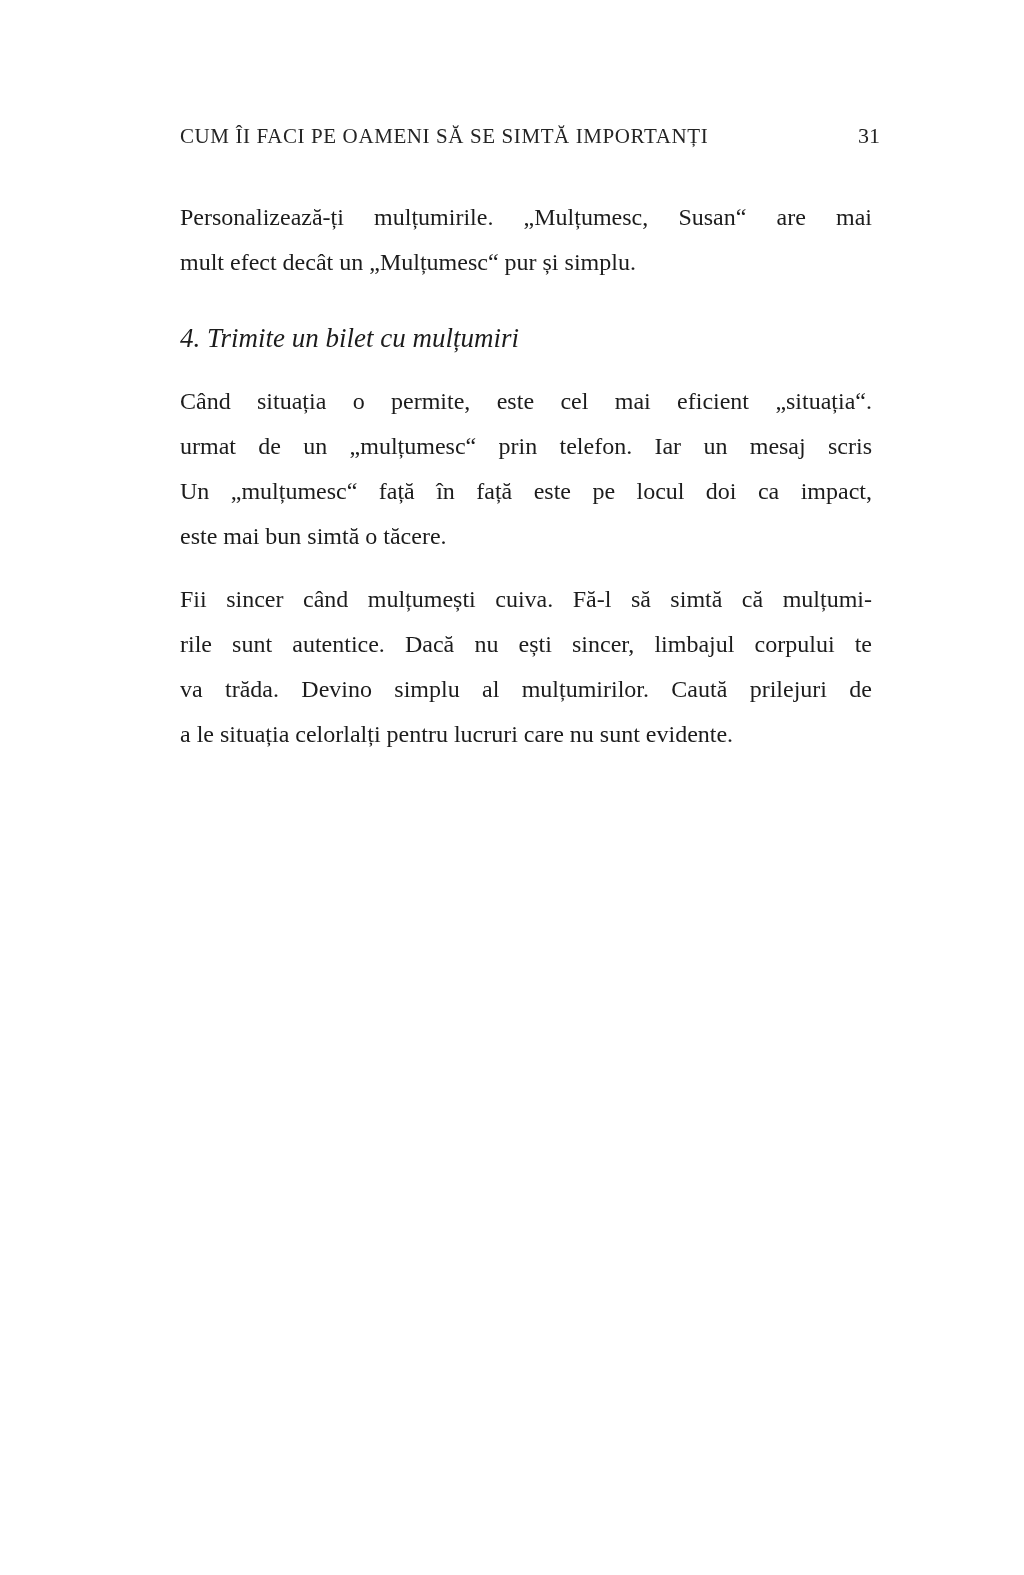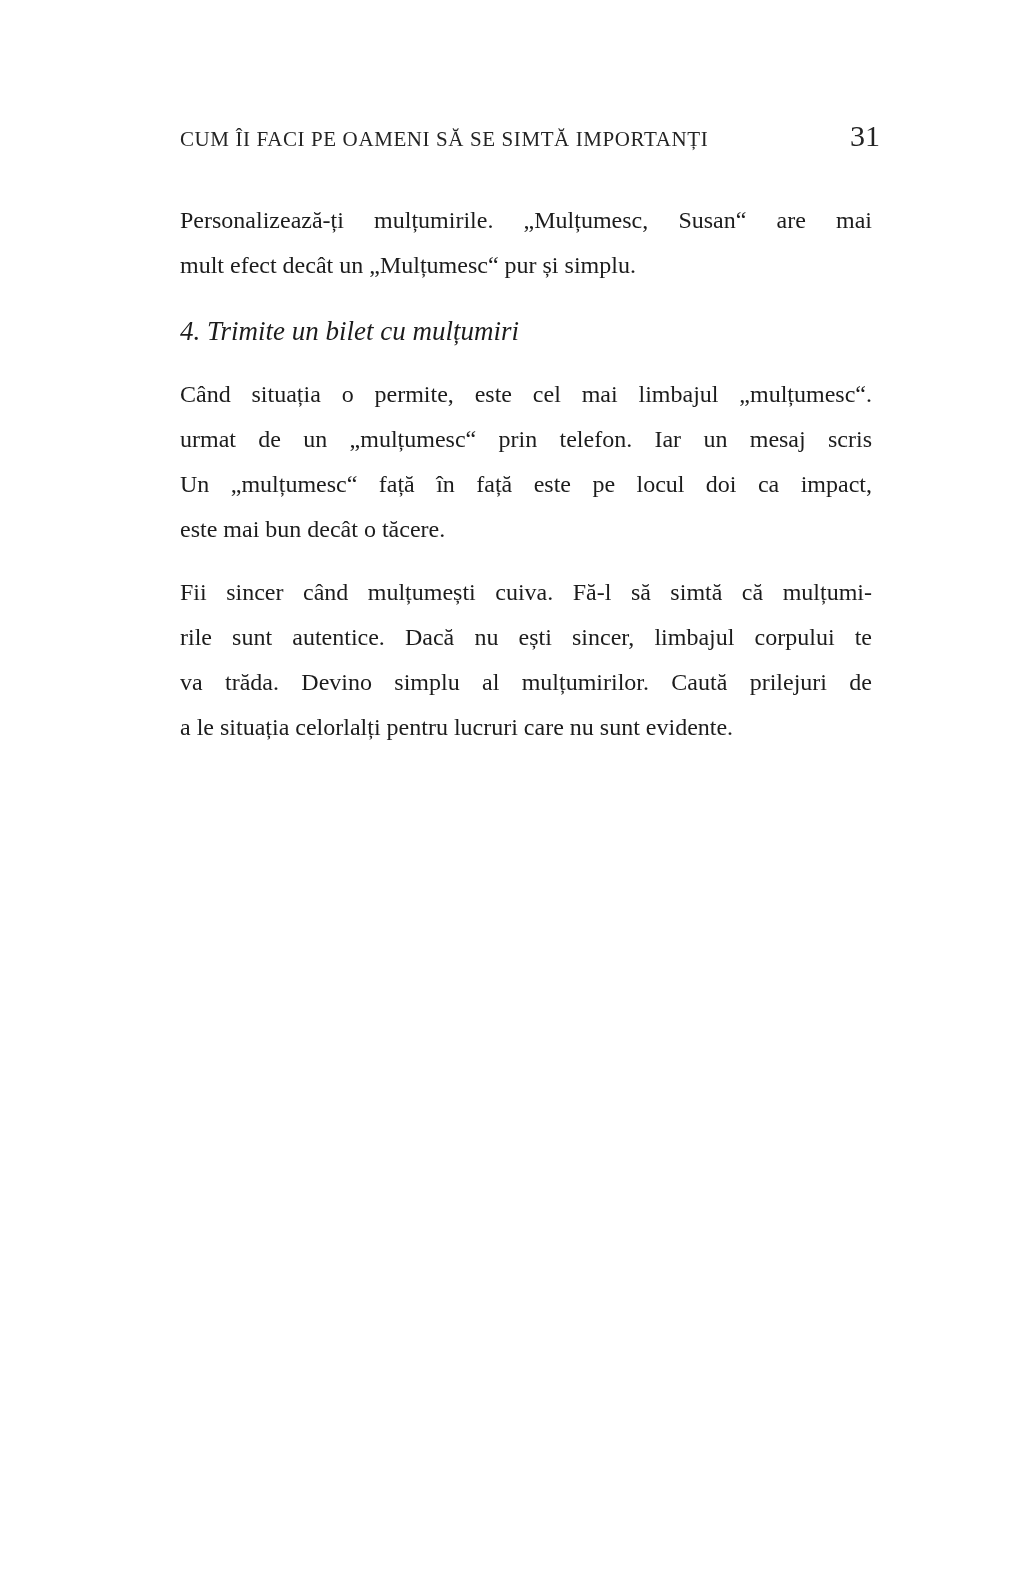--- a/index.html
+++ b/index.html
@@ -29,33 +29,33 @@
     font-size: 21px;
     line-height: 26px;
     color: #242424;
     margin: 0 0 46px 0;
   }
   .running-head .head-title {
     letter-spacing: 0.6px;
     text-align: center;
   }
   .running-head .page-number {
-    font-size: 30px;
+    font-size: 22px;
     letter-spacing: 0;
   }
   .section-heading {
     font-style: italic;
     font-weight: 400;
     font-size: 27px;
     line-height: 34px;
     color: #1c1c1c;
     margin: 0 0 24px 0;
   }
   .section-heading.second {
-    margin-top: 26px;
+    margin-top: 36px;
   }
   .para {
     font-size: 24px;
     line-height: 45px;
     color: #1c1c1c;
     margin: 0 8px 18px 0;
   }
   .para:last-child {
     margin-bottom: 0;
   }
@@ -80,24 +80,24 @@
 
 
     <div class="para">
       <div class="line">Personalizează-ți mulțumirile. „Mulțumesc, Susan“ are mai</div>
       <div class="line last-line">mult efect decât un „Mulțumesc“ pur și simplu.</div>
     </div>
 
     <h3 class="section-heading second">4. Trimite un bilet cu mulțumiri</h3>
 
     <div class="para">
-      <div class="line">Când situația o permite, este cel mai limbajul „mulțumesc“.</div>
+      <div class="line">Când situația o permite, este cel mai eficient „situația“.</div>
       <div class="line">urmat de un „mulțumesc“ prin telefon. Iar un mesaj scris</div>
       <div class="line">Un „mulțumesc“ față în față este pe locul doi ca impact,</div>
-      <div class="line last-line">este mai bun decât o tăcere.</div>
+      <div class="line last-line">este mai bun simtă o tăcere.</div>
     </div>
 
     <div class="para">
       <div class="line">Fii sincer când mulțumești cuiva. Fă-l să simtă că mulțumi-</div>
       <div class="line">rile sunt autentice. Dacă nu ești sincer, limbajul corpului te</div>
       <div class="line">va trăda. Devino simplu al mulțumirilor. Caută prilejuri de</div>
       <div class="line last-line">a le situația celorlalți pentru lucruri care nu sunt evidente.</div>
     </div>
 
   </div>

